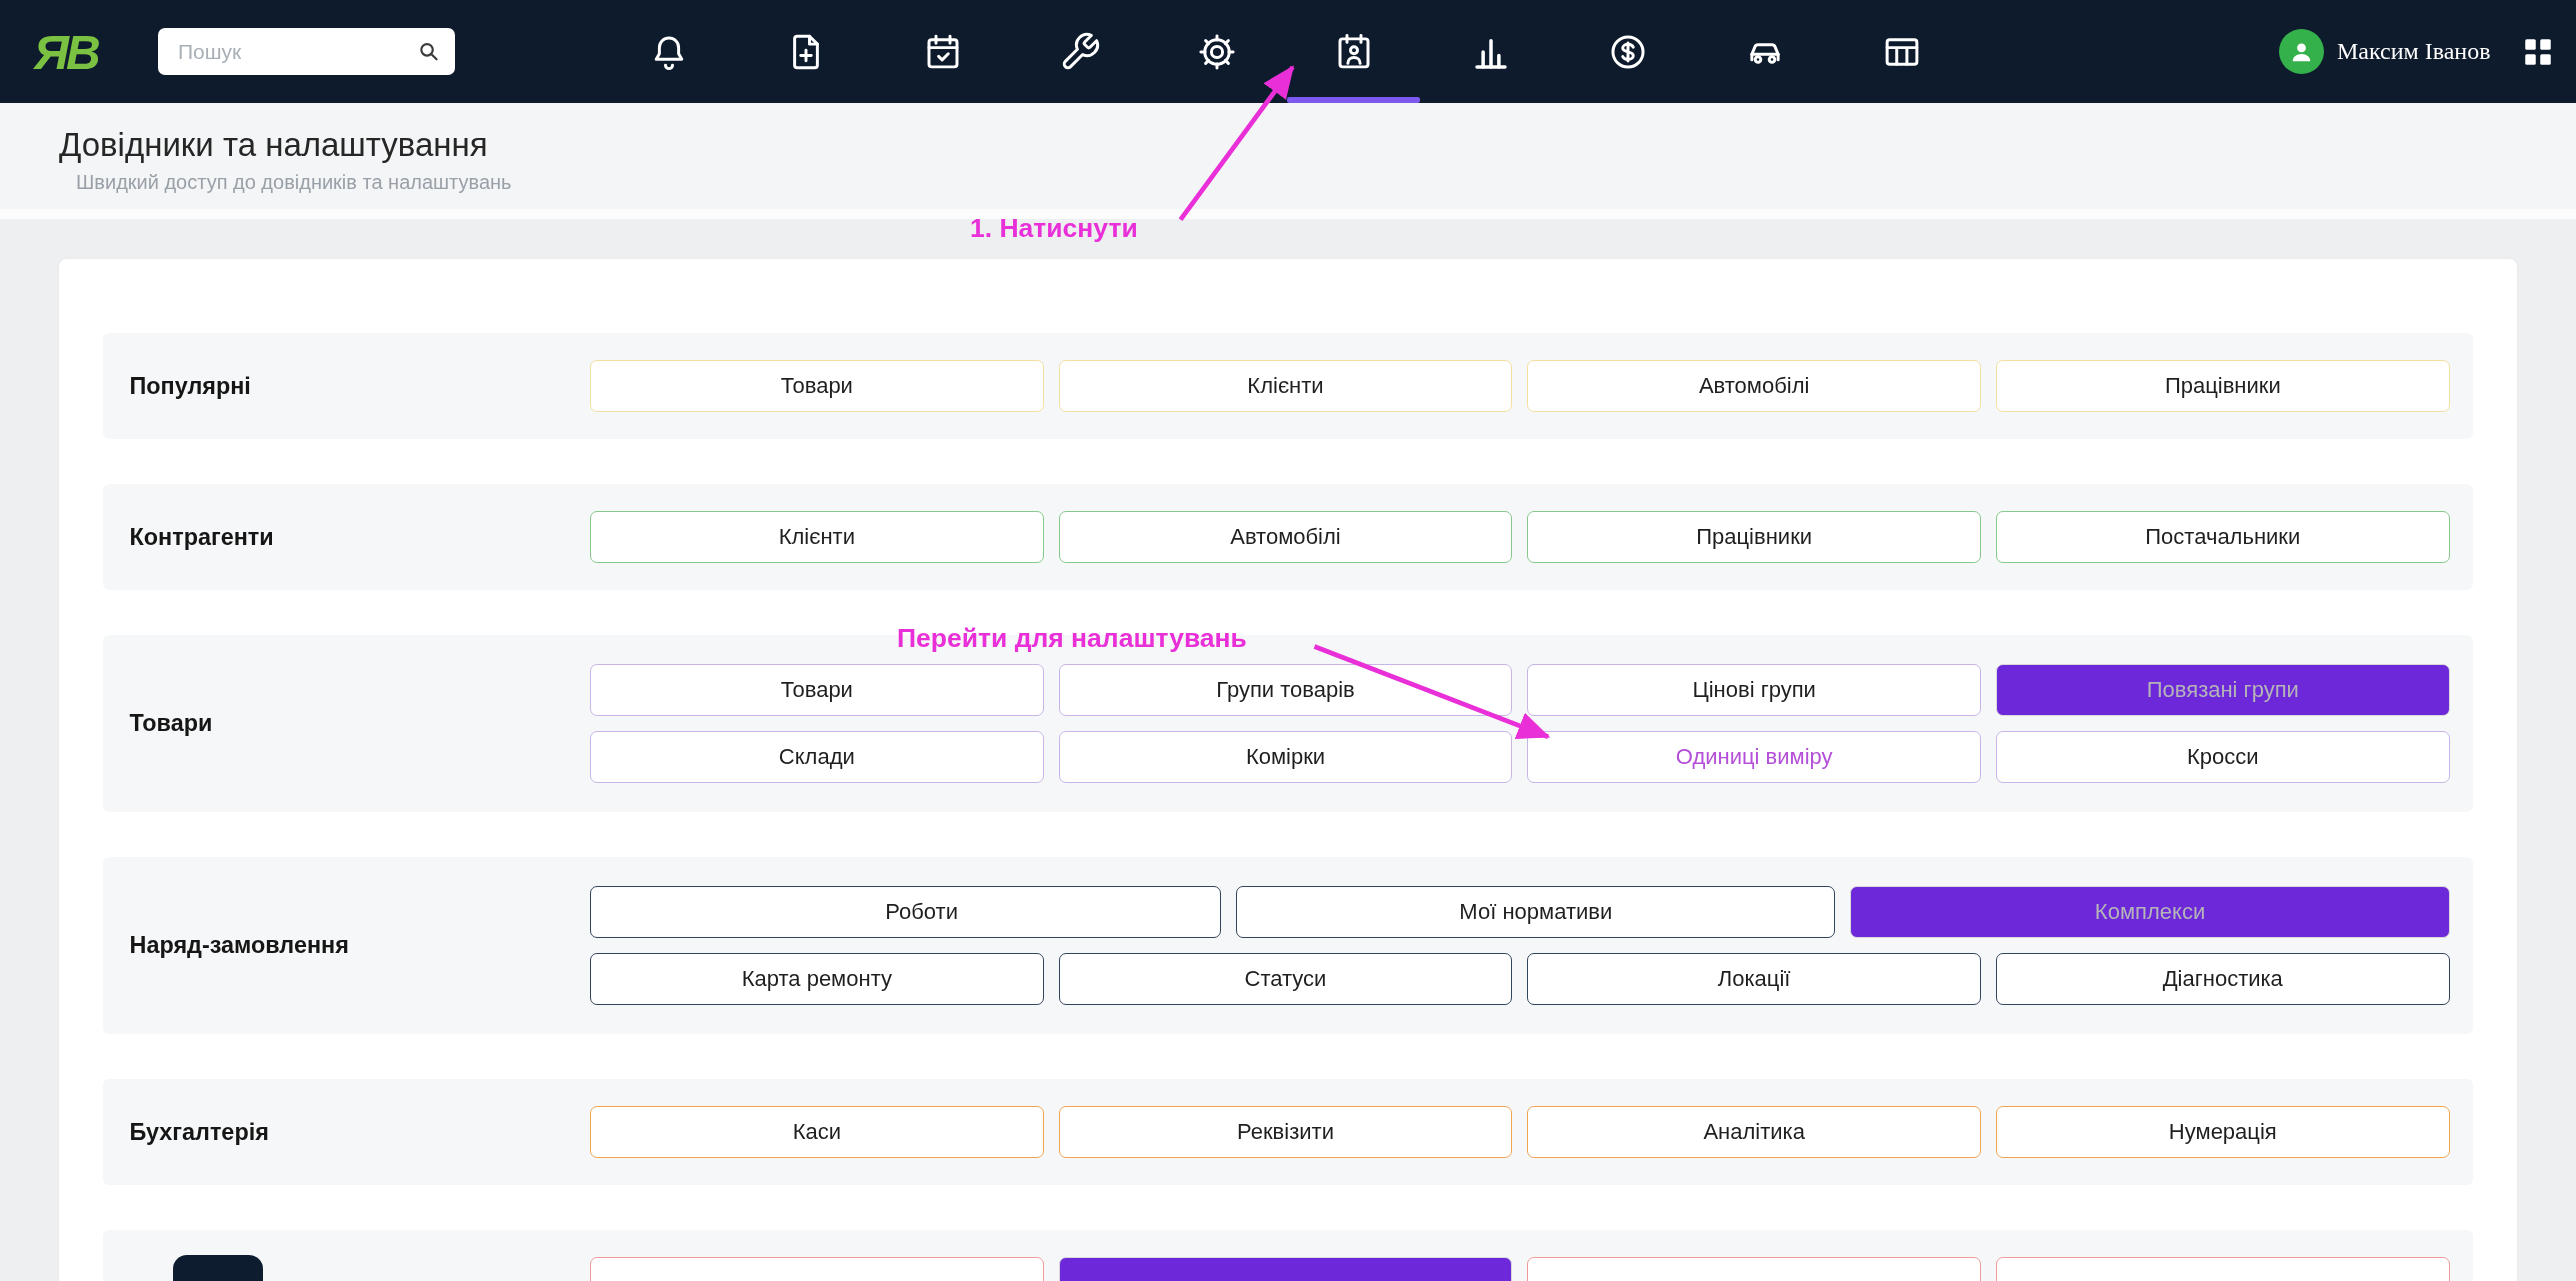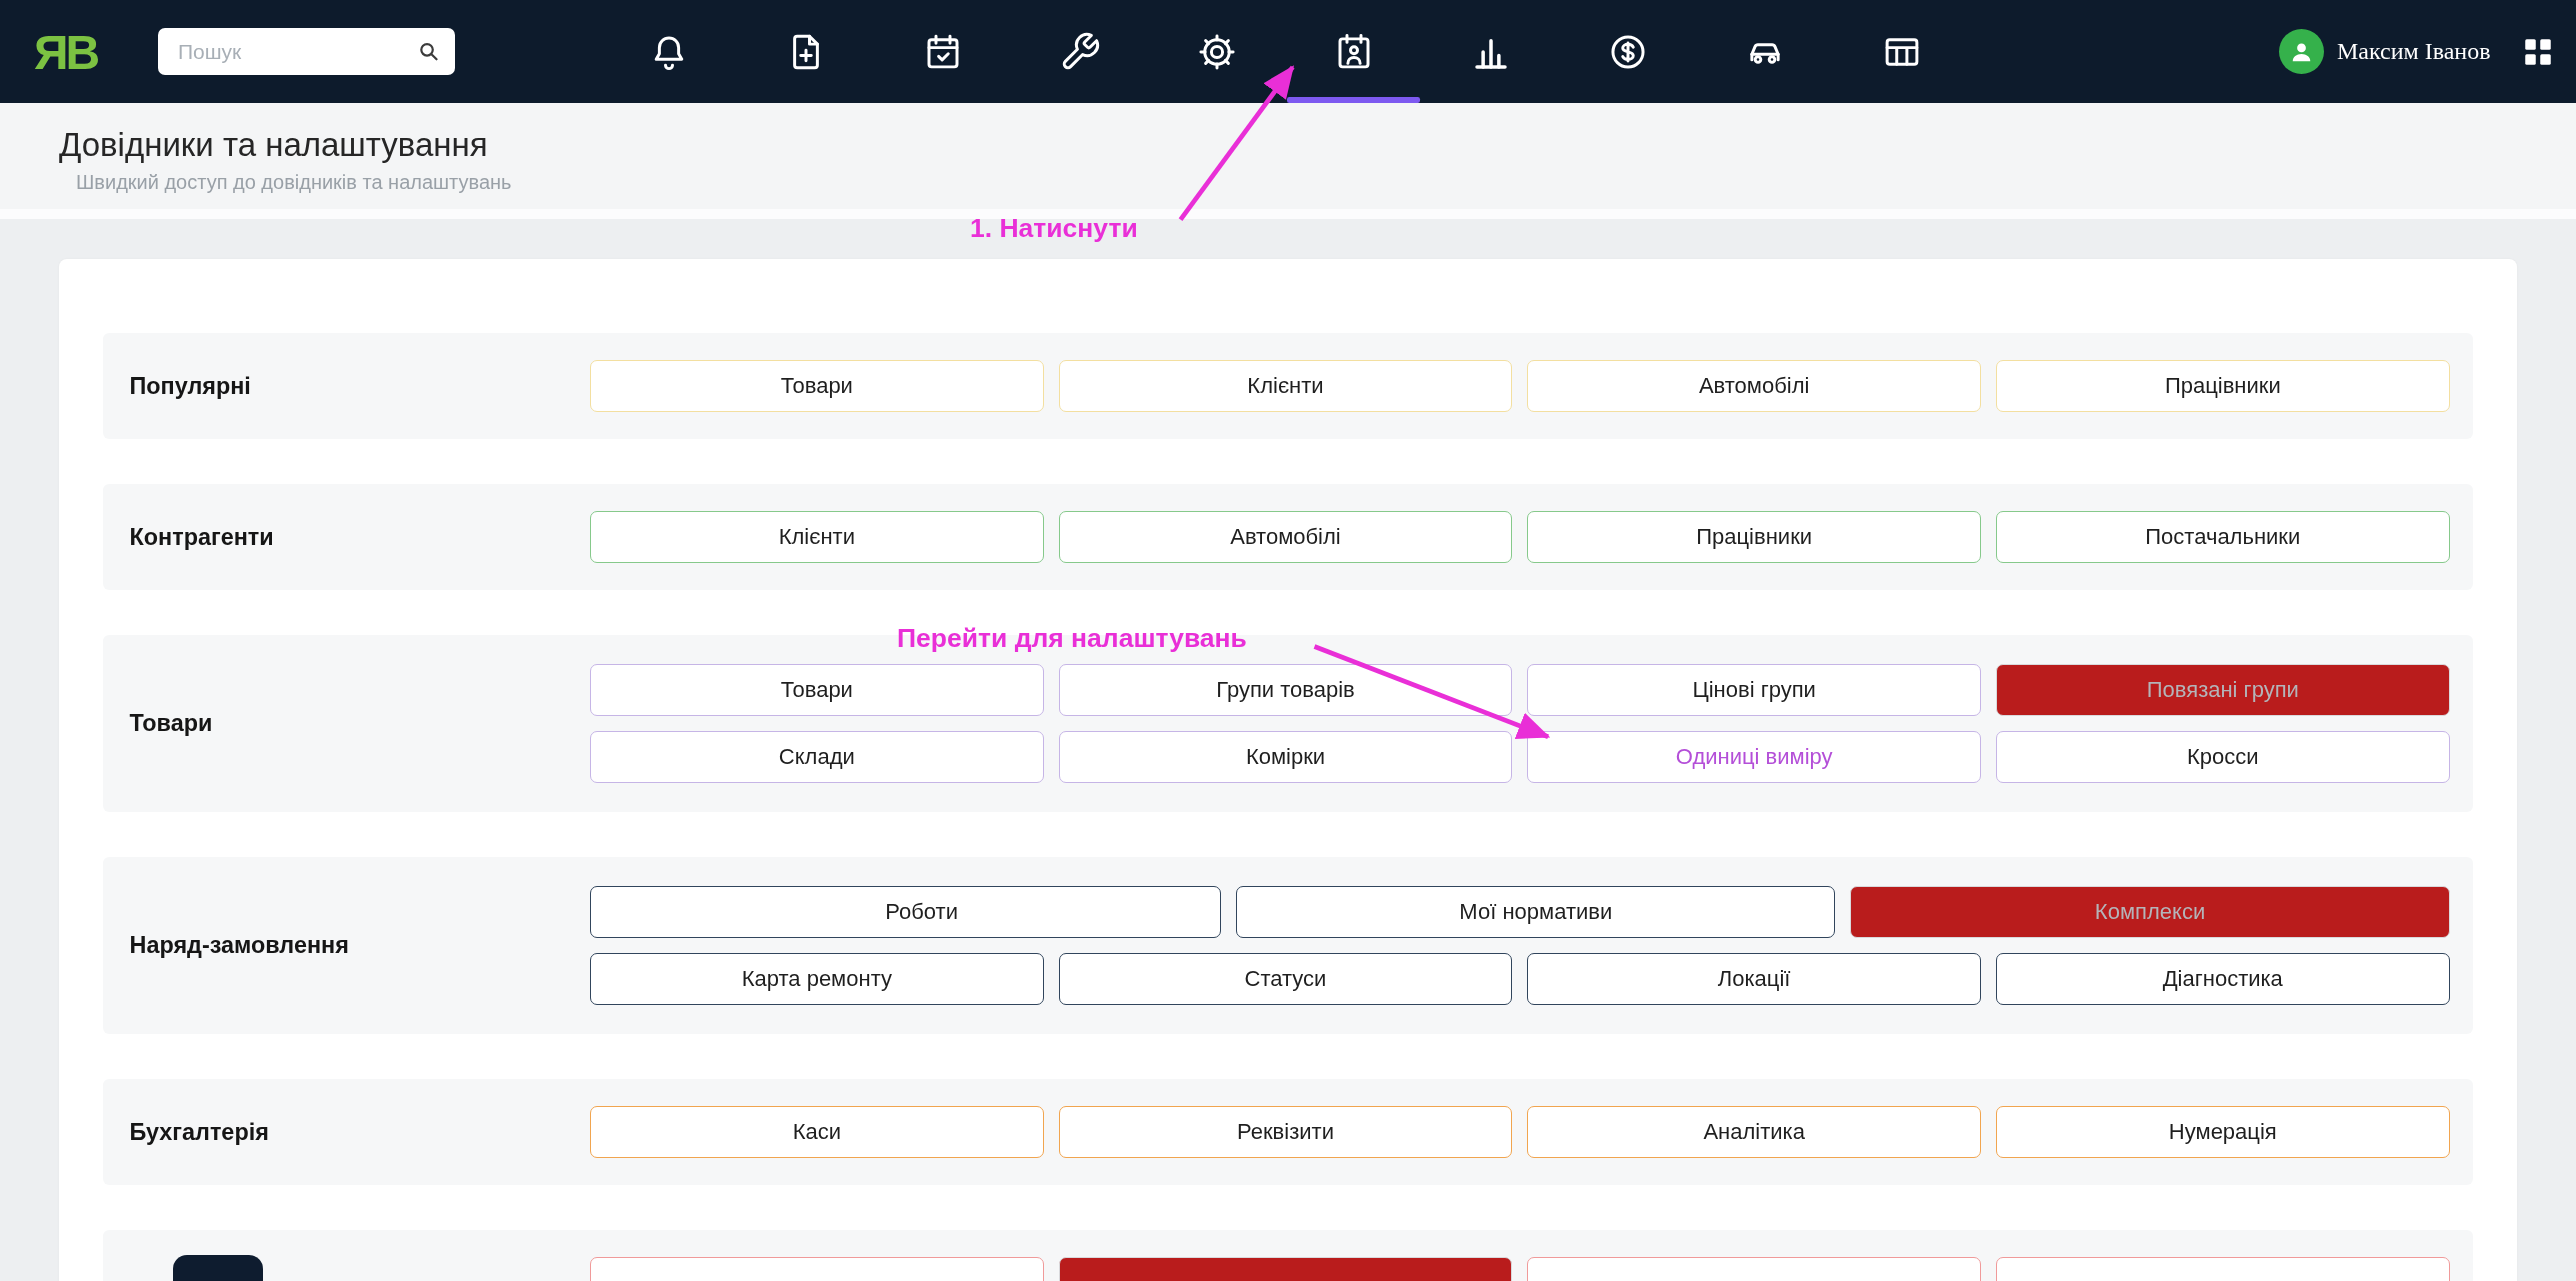--- a/index.html
+++ b/index.html
@@ -10,21 +10,21 @@
     position:relative;
   }
 
   
   .topbar {
     position:absolute; top:0; left:0; width:2576px; height:103px;
     background:#0d1b2c;
   }
   .logo {
     position:absolute; left:34px; top:50%; transform:translateY(-50%);
-    font-size:48px; font-weight:bold; 
+    font-size:48px; font-weight:bold; font-style:italic;
     color:#7cc242; letter-spacing:-3.1px;
   }
   .search {
     position:absolute; left:158px; top:28px; width:297px; height:47px;
     background:#fff; border-radius:7px;
   }
   .search input {
     width:calc(100% - 65px); height:100%; border:none; outline:none;
     background:transparent; padding-left:20px; font-size:21px; color:#333;
     font-family:"Liberation Sans", sans-serif;
@@ -68,21 +68,21 @@
     display:flex; align-items:center; margin-bottom:45px;
   }
   .panel.tall { height:177px; }
   .panel-label { flex:0 0 487px; padding-left:26.5px; font-size:23.4px; font-weight:600; color:#161616; }
   .btn-rows { flex:1; display:flex; flex-direction:column; gap:15px; padding-right:23.4px; }
   .btn-row { display:flex; gap:15px; }
   .pill {
     flex:1; height:52px; background:#fff; border:1.6px solid #ccc; border-radius:7px;
     font-size:22px; color:#1f1f1f; font-family:"Liberation Sans", sans-serif; cursor:pointer;
   }
-  .pill.disabled { background:#b91c1c; border-color:#d9d9dc; color:#b4b4b9; cursor:default; }
+  .pill.disabled { background:#6d28d9; border-color:#d9d9dc; color:#b4b4b9; cursor:default; }
 
   
   .ann {
     position:absolute; color:#e92fd7; font-weight:bold; font-size:26.5px;
     z-index:60; white-space:nowrap;
   }
   #ann1 { left:970px; top:213px; }
   #ann2 { left:897px; top:623px; }
   .arrow-layer { position:absolute; inset:0; width:2576px; height:1282px; z-index:55; pointer-events:none; }
 

